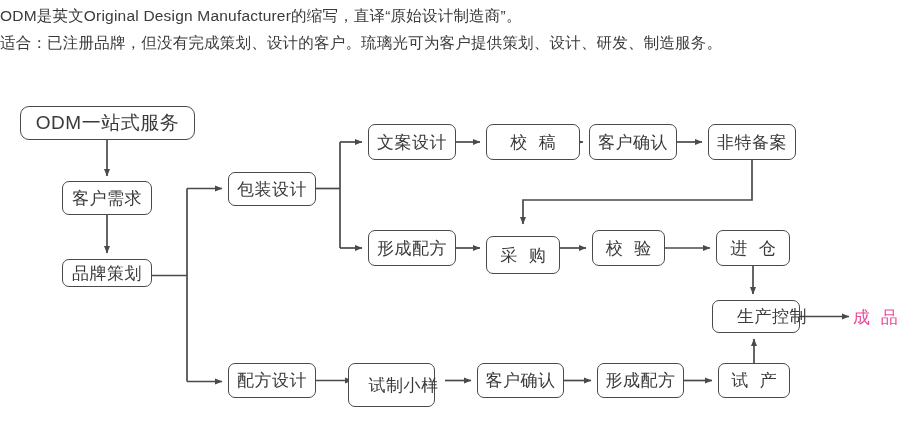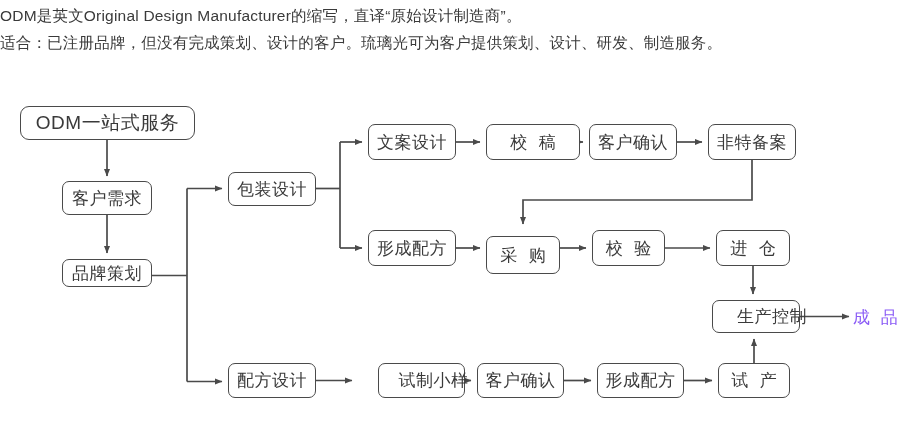--- a/index.html
+++ b/index.html
@@ -41,21 +41,21 @@
     color:#3a3a3a;
     letter-spacing:0.5px;
     white-space:nowrap;
   }
   .node.big{font-size:19px;letter-spacing:0.5px;border-radius:9px;}
   .node.sp{letter-spacing:3.5px;text-indent:3.5px;}
 
   .plainlabel{
     position:absolute;
     font-size:17px;
-    color:#8b5cf6;
+    color:#ec4899;
     letter-spacing:3px;
     white-space:nowrap;
     display:flex;align-items:center;
   }
 </style>
 </head>
 <body>
 
 <div id="stage">
 
@@ -132,21 +132,21 @@
   <div class="node sp" style="left:592px;top:230px;width:73px;height:36px;">校 验</div>
 
   <div class="node sp" style="left:716px;top:230px;width:74px;height:36px;">进 仓</div>
 
   <div class="node" style="left:712px;top:300px;width:88px;height:33px;padding-left:32px;">生产控制</div>
 
   <div class="plainlabel" style="left:853px;top:305px;height:24px;">成 品</div>
 
   <div class="node" style="left:228px;top:363px;width:88px;height:35px;">配方设计</div>
 
-  <div class="node" style="left:378px;top:363px;width:87px;height:35px;padding-left:24px;">试制小样</div>
+  <div class="node" style="left:348px;top:363px;width:87px;height:44px;padding-left:24px;">试制小样</div>
 
   <div class="node" style="left:477px;top:363px;width:87px;height:35px;">客户确认</div>
 
   <div class="node" style="left:597px;top:363px;width:87px;height:35px;">形成配方</div>
 
   <div class="node sp" style="left:718px;top:363px;width:72px;height:35px;">试 产</div>
 
 </div>
 
 </body></html>

